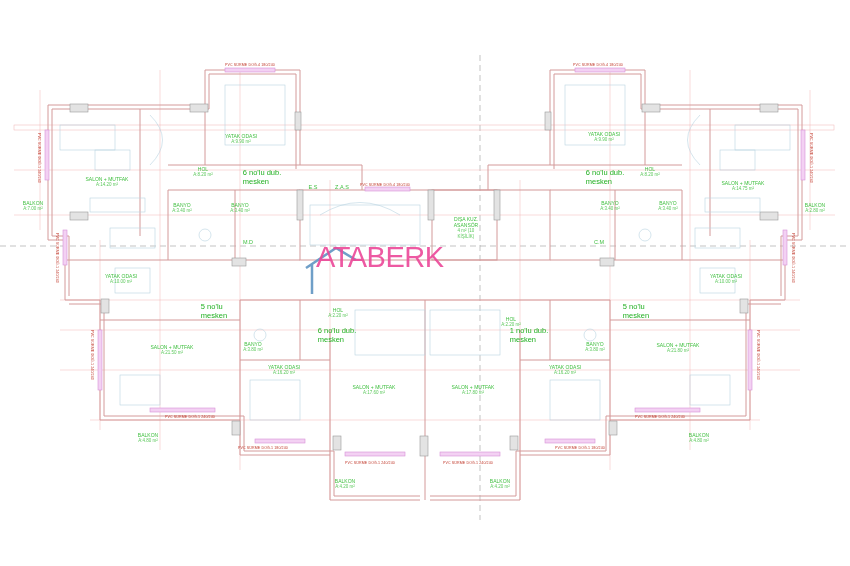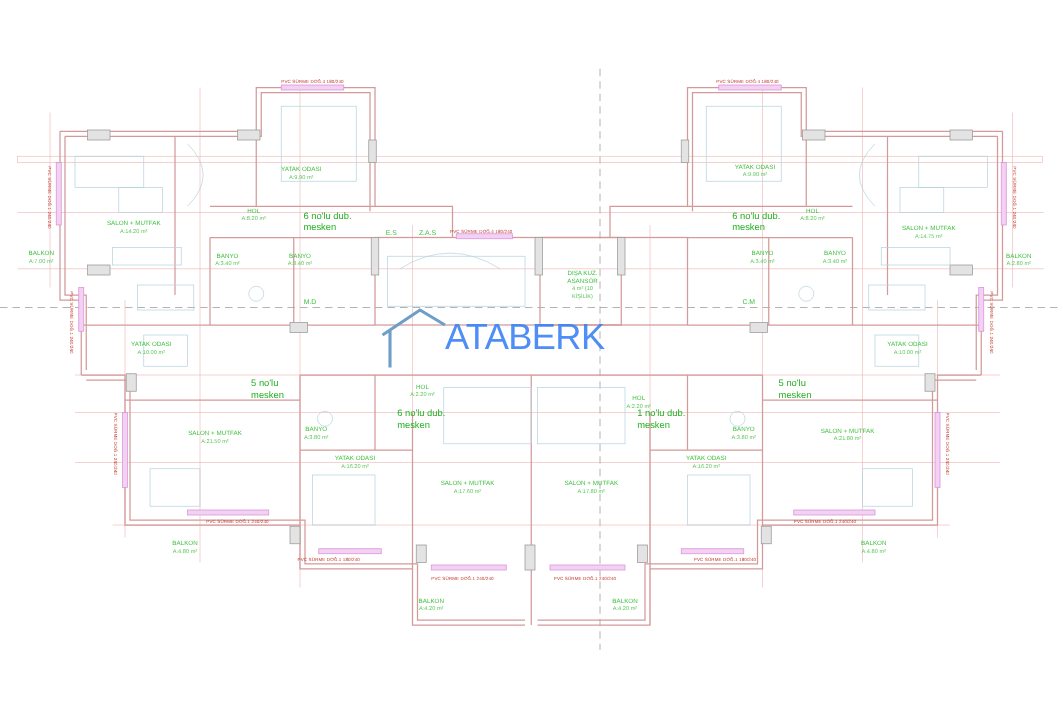--- a/index.html
+++ b/index.html
@@ -10,23 +10,23 @@
          text-align: center; white-space: nowrap; transform: translateX(-50%); }
   .lbl .area { display: block; font-size: 4.5px; color: #5cc85c; }
   .unit { position: absolute; color: #22b022; font-size: 7.5px; line-height: 9px;
           text-align: left; white-space: nowrap; transform: translateX(-50%); }
   .win { position: absolute; color: #c0392b; font-size: 3.6px; white-space: nowrap;
          transform: translateX(-50%); letter-spacing: 0.1px; }
   .win.v { transform: translate(-50%, -50%) rotate(90deg); }
   .tiny { position: absolute; color: #3fbf3f; font-size: 5.5px; white-space: nowrap;
           transform: translateX(-50%); }
   #logo { position: absolute; left: 302px; top: 246px; width: 140px; height: 50px; }
-  #logo-text { position: absolute; left: 316px; top: 254px; font-size: 29px;
-               color: #3b82f6; letter-spacing: -0.5px; font-family: "Liberation Sans", sans-serif;
-               opacity: 0.9; margin-left: 40px; }
+  #logo-text { position: absolute; left: 316px; top: 241px; font-size: 29px;
+               color: #ec4899; letter-spacing: -0.5px; font-family: "Liberation Sans", sans-serif;
+               opacity: 0.9; }
 </style>
 </head>
 <body>
 
 <svg id="plan" viewBox="0 0 850 566" xmlns="http://www.w3.org/2000/svg">
 
   <g stroke="#9a9a9a" stroke-width="0.6" stroke-dasharray="6 4" fill="none">
     <line x1="0" y1="246" x2="850" y2="246"></line>
     <line x1="480" y1="55" x2="480" y2="520"></line>
   </g>

